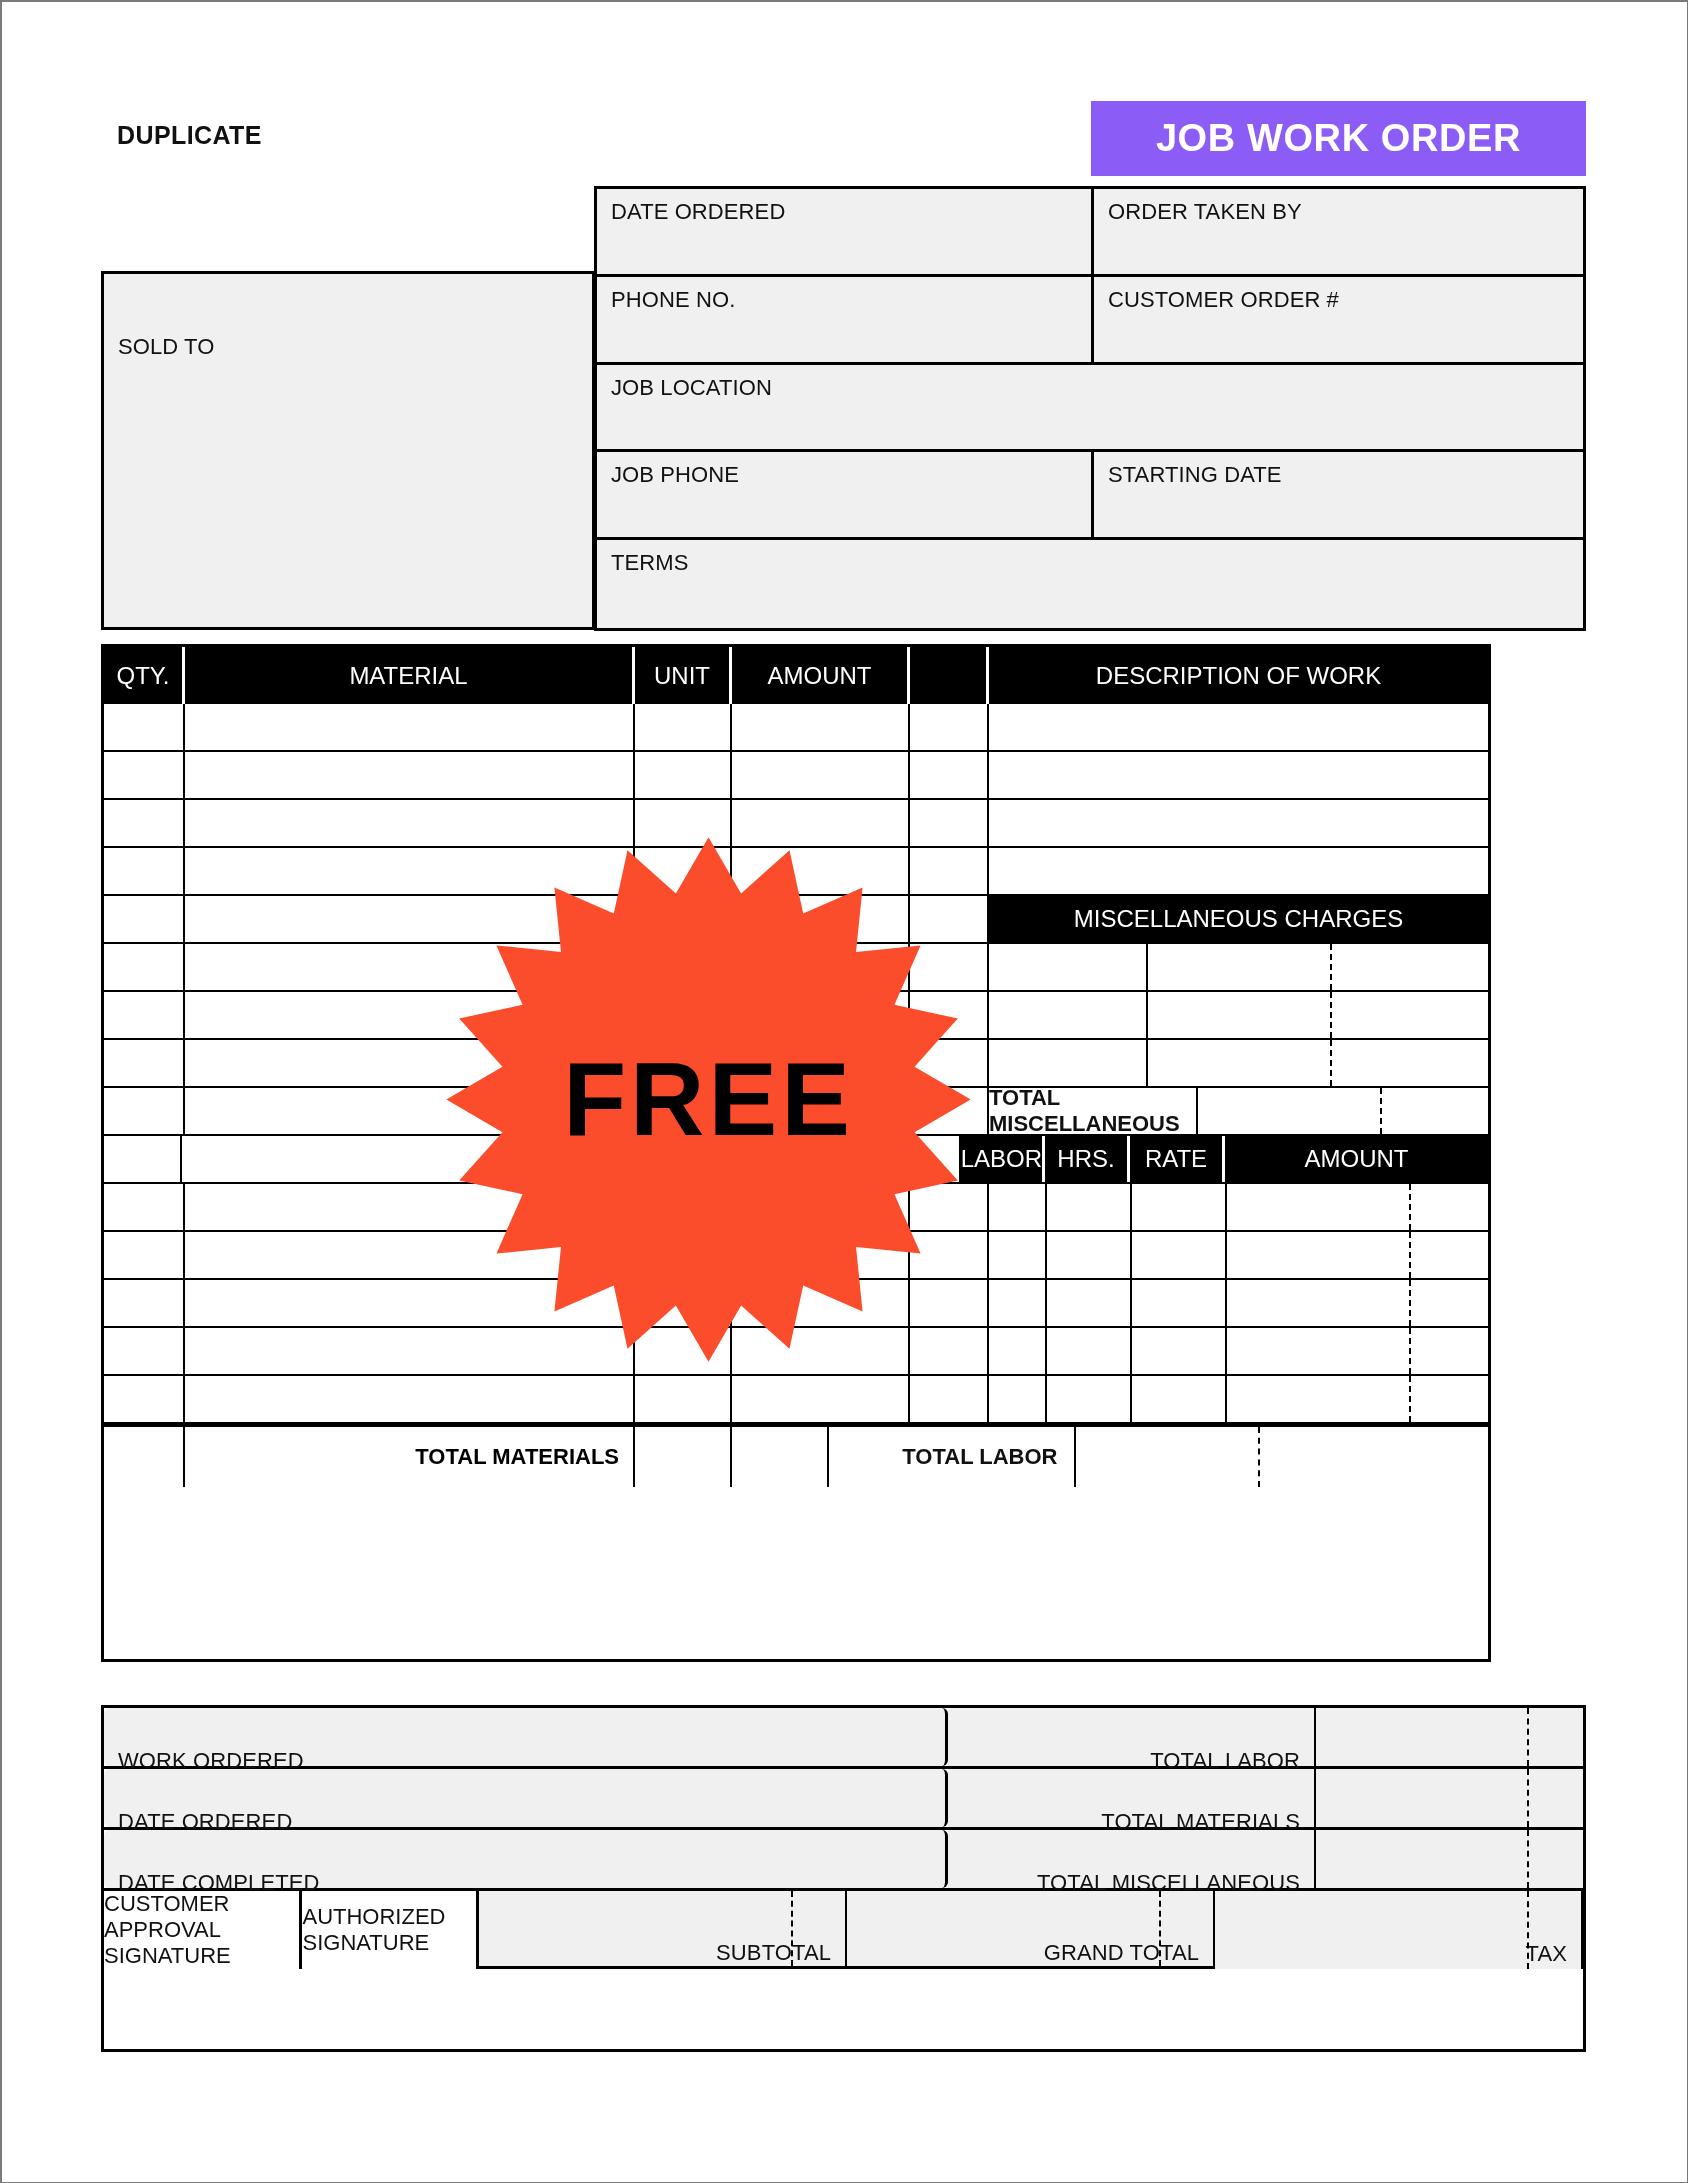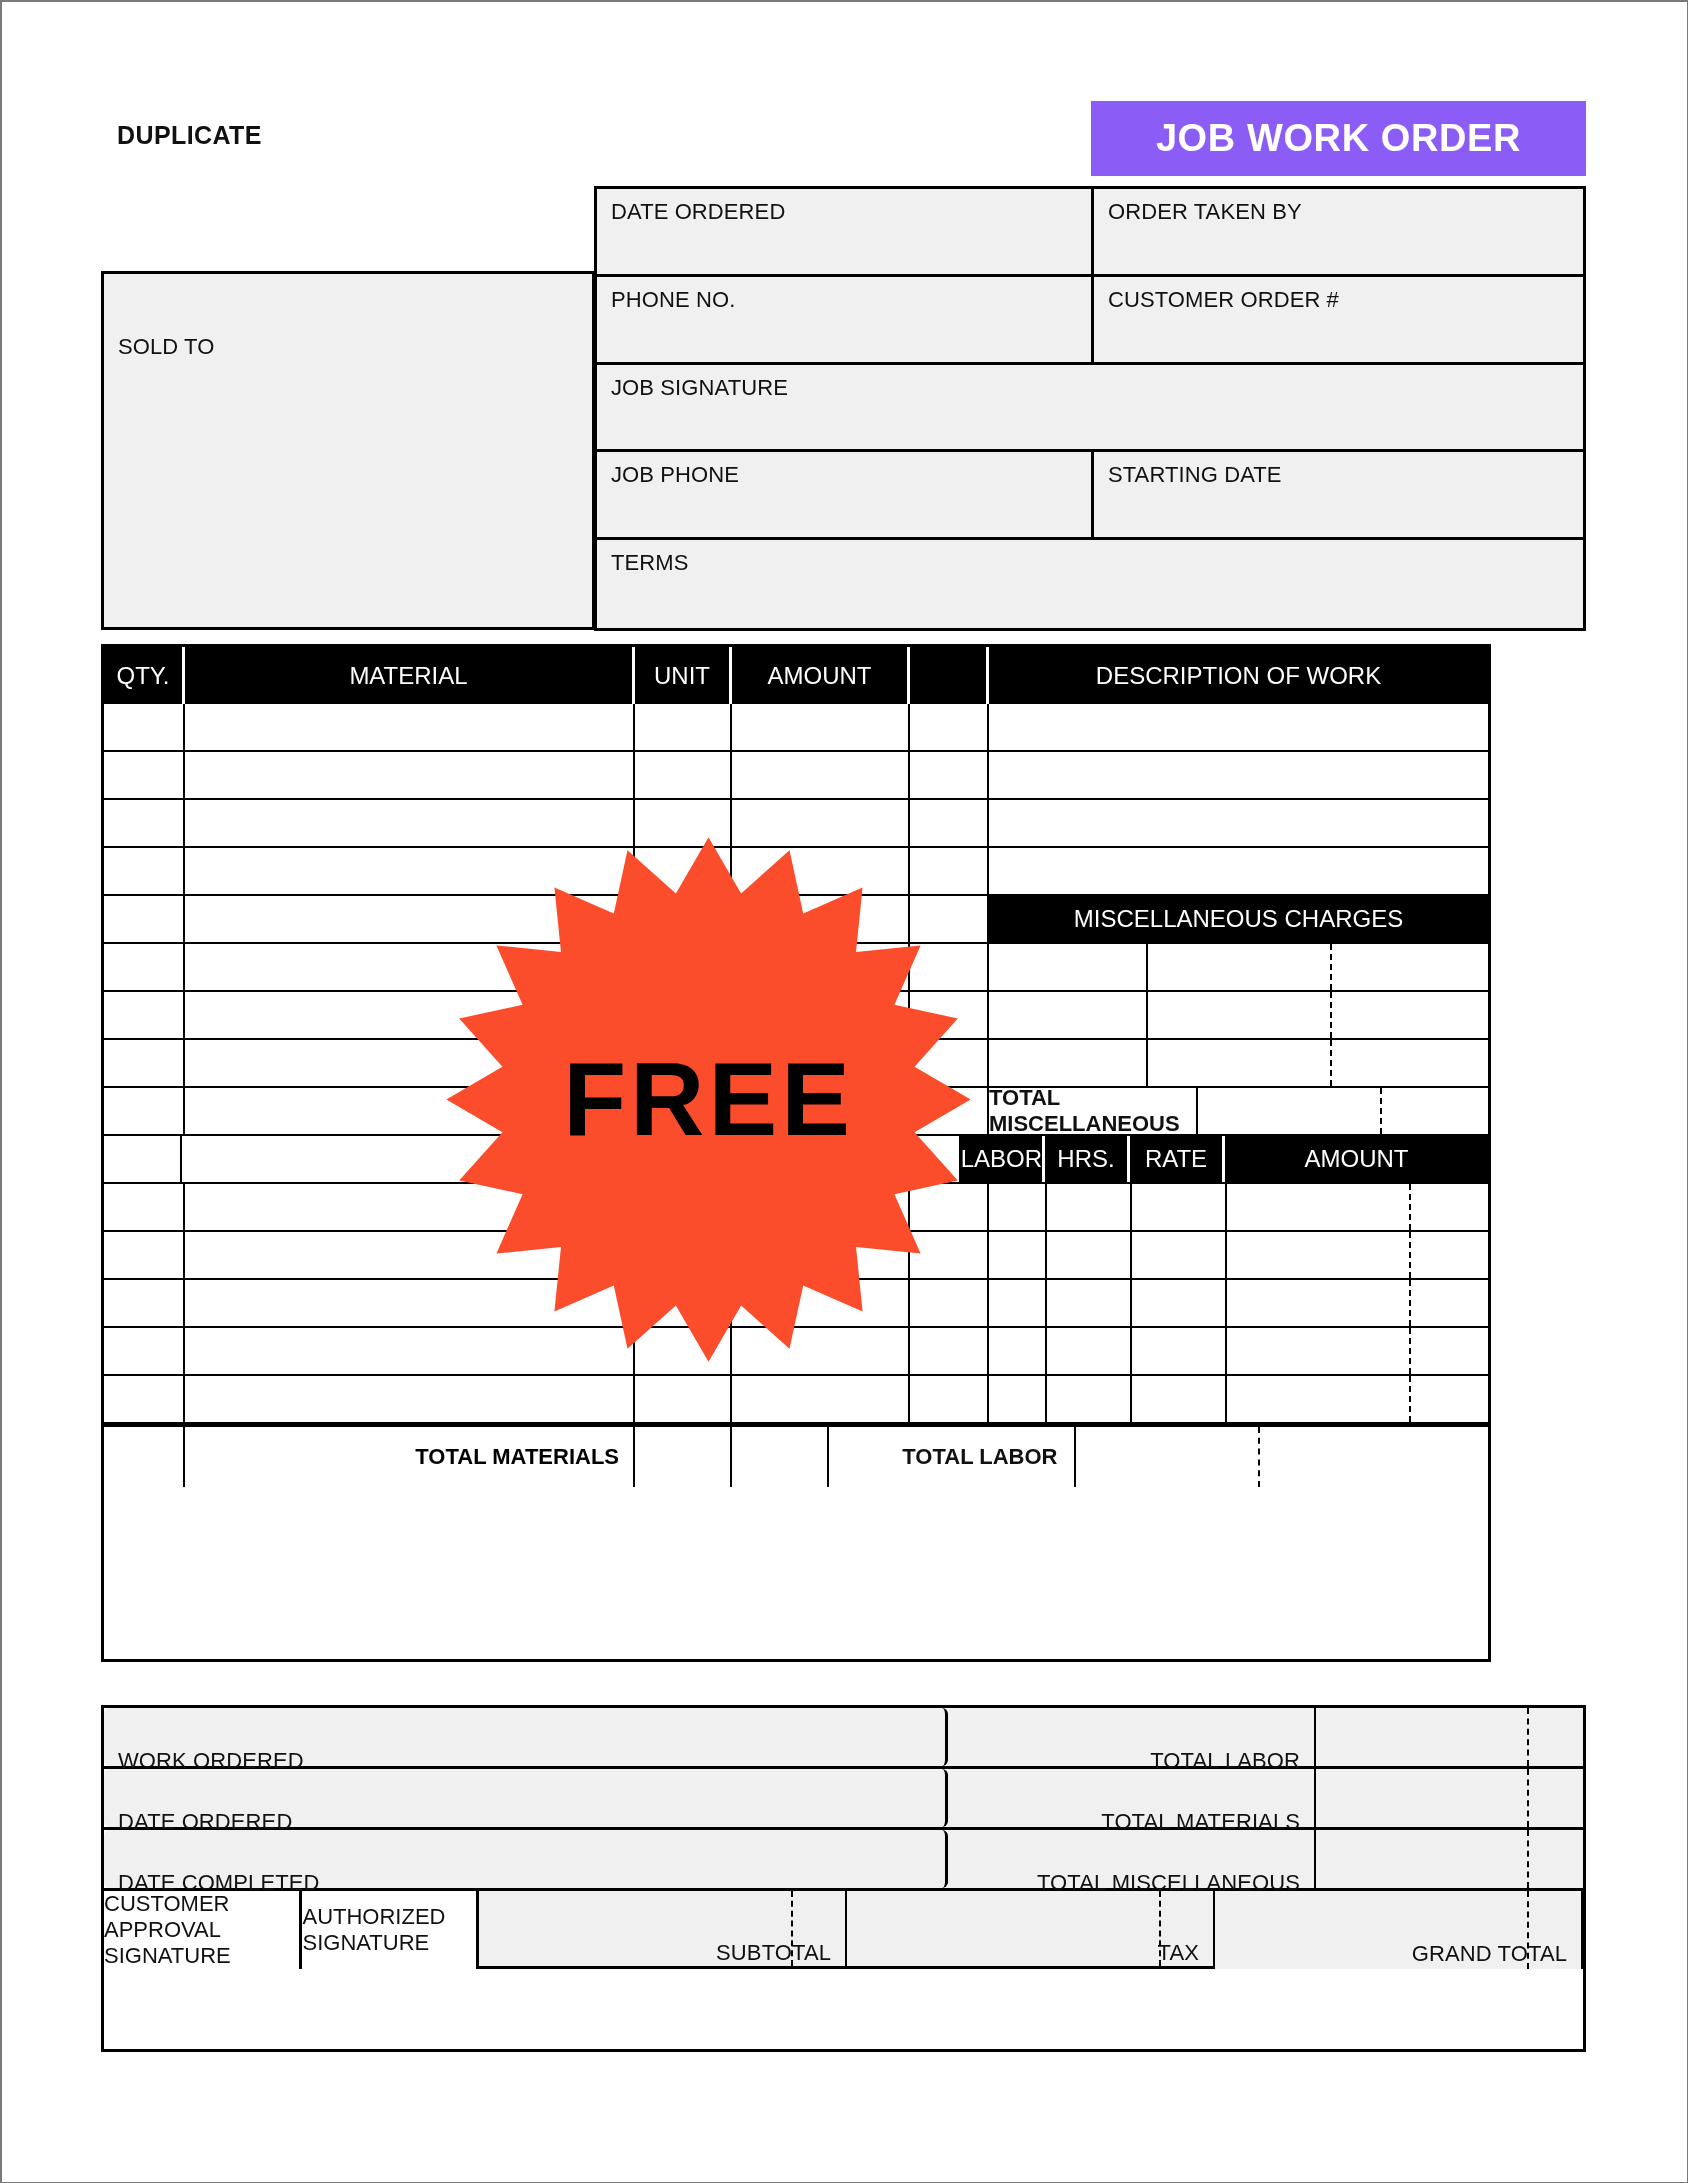--- a/index.html
+++ b/index.html
@@ -223,21 +223,21 @@
   <div id="hdr-grid">
     <div class="hrow">
       <div class="hcell left"><span class="lbl">DATE ORDERED</span></div>
       <div class="hcell right"><span class="lbl">ORDER TAKEN BY</span></div>
     </div>
     <div class="hrow">
       <div class="hcell left"><span class="lbl">PHONE NO.</span></div>
       <div class="hcell right"><span class="lbl">CUSTOMER ORDER #</span></div>
     </div>
     <div class="hrow">
-      <div class="hcell full"><span class="lbl">JOB SIGNATURE</span></div>
+      <div class="hcell full"><span class="lbl">JOB LOCATION</span></div>
     </div>
     <div class="hrow">
       <div class="hcell left"><span class="lbl">JOB PHONE</span></div>
       <div class="hcell right"><span class="lbl">STARTING DATE</span></div>
     </div>
     <div class="hrow">
       <div class="hcell full"><span class="lbl">TERMS</span></div>
     </div>
   </div>
 
@@ -484,27 +484,27 @@
       </div>
       <div class="tot-stack">
         <div class="tot-line">
           <div class="b-tlbl">
             <span class="lbl">SUBTOTAL</span>
           </div>
           <div class="b-val"></div>
         </div>
         <div class="tot-line">
           <div class="b-tlbl">
-            <span class="lbl">TAX</span>
+            <span class="lbl">GRAND TOTAL</span>
           </div>
           <div class="b-val"></div>
         </div>
         <div class="tot-line">
           <div class="b-tlbl">
-            <span class="lbl">GRAND TOTAL</span>
+            <span class="lbl">TAX</span>
           </div>
           <div class="b-val"></div>
         </div>
       </div>
     </div>
 
   </div>
 
   <div id="free-badge">
     <svg viewBox="0 0 200 200" xmlns="http://www.w3.org/2000/svg">

